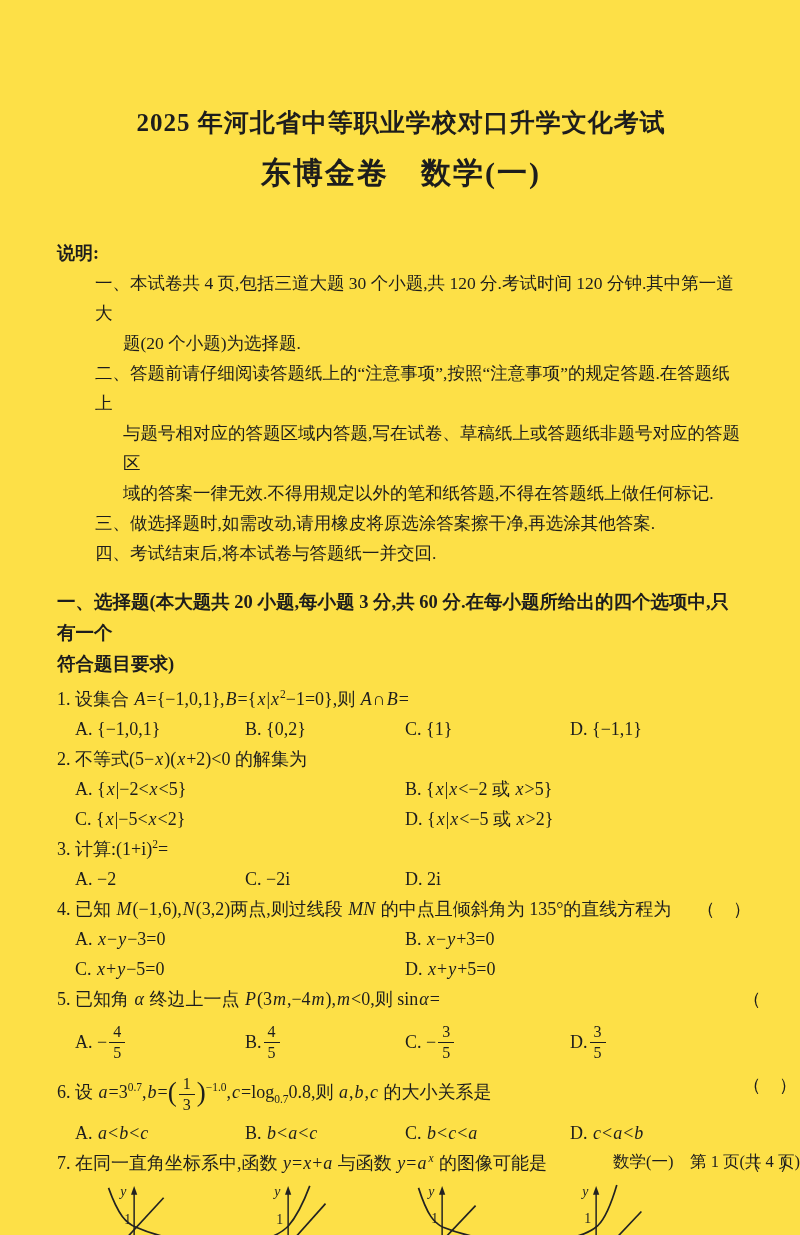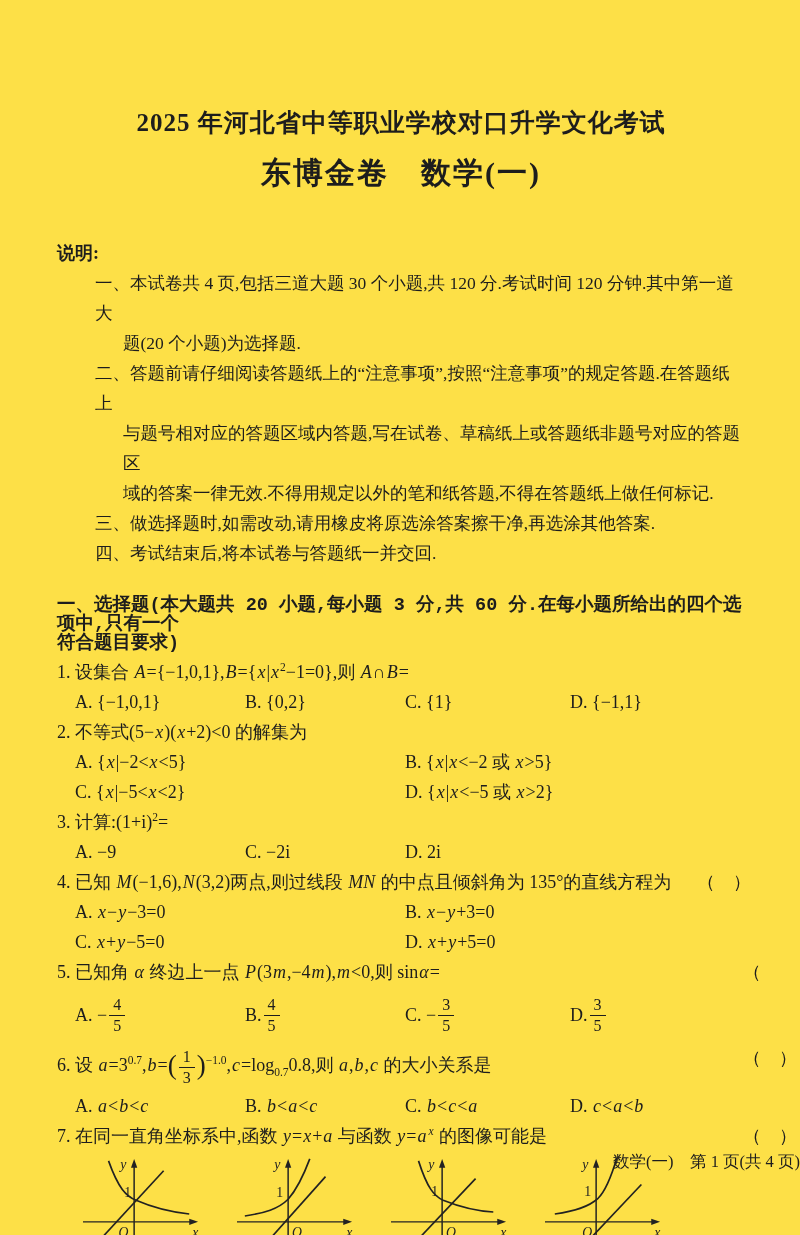--- a/index.html
+++ b/index.html
@@ -8,21 +8,21 @@
     background:#fde047;color:#1d1d1d;box-sizing:border-box;
     padding:106px 55px 0 57px;
     font-family:"Liberation Serif","DejaVu Serif",serif;
   }
   .t1{font-size:25px;font-weight:bold;text-align:center;letter-spacing:1px;}
   .t2{font-size:30px;font-weight:bold;text-align:center;margin-top:14px;letter-spacing:2px;}
   .instr{margin-top:44px;font-size:17.5px;line-height:30px;}
   .inst-h{font-weight:bold;font-size:18px;}
   .ind1{padding-left:38px;}
   .ind2{padding-left:66px;}
-  .sect{margin-top:28px;font-weight:bold;font-size:18.5px;line-height:19px;font-family:Liberation Mono, monospace;}
+  .sect{margin-top:19px;font-weight:bold;font-size:18.5px;line-height:31px;}
   .qa{font-size:18px;line-height:30px;margin-top:4px;}
   .qrow{position:relative;}
   .br{position:absolute;top:0;}
   .br-a{left:640px;}
   .br-b{left:686px;}
   .opts{display:flex;padding-left:18px;}
   .opts4 .o:nth-child(1){width:170px;}
   .opts4 .o:nth-child(2){width:160px;}
   .opts4 .o:nth-child(3){width:165px;}
   .opts2 .o:nth-child(1){width:330px;}
@@ -90,21 +90,21 @@
     </div>
     <div class="opts opts2">
       <span class="o">C. {<span class="mv">x</span>|−5&lt;<span class="mv">x</span>&lt;2}</span>
       <span class="o">D. {<span class="mv">x</span>|<span class="mv">x</span>&lt;−5 或 <span class="mv">x</span>&gt;2}</span>
     </div>
 
     <div class="qrow">
       <span>3. 计算:(1+i)<sup>2</sup>=</span>
     </div>
     <div class="opts opts4">
-      <span class="o">A. −9</span>
+      <span class="o">A. −2</span>
       <span class="o">C. −2i</span>
       <span class="o">D. 2i</span>
     </div>
 
     <div class="qrow">
       <span>4. 已知 <span class="mv">M</span>(−1,6),<span class="mv">N</span>(3,2)两点,则过线段 <span class="mv">MN</span> 的中点且倾斜角为 135°的直线方程为</span>
       <span class="br br-a">（　）</span>
     </div>
     <div class="opts opts2">
       <span class="o">A. <span class="mv">x</span>−<span class="mv">y</span>−3=0</span>

